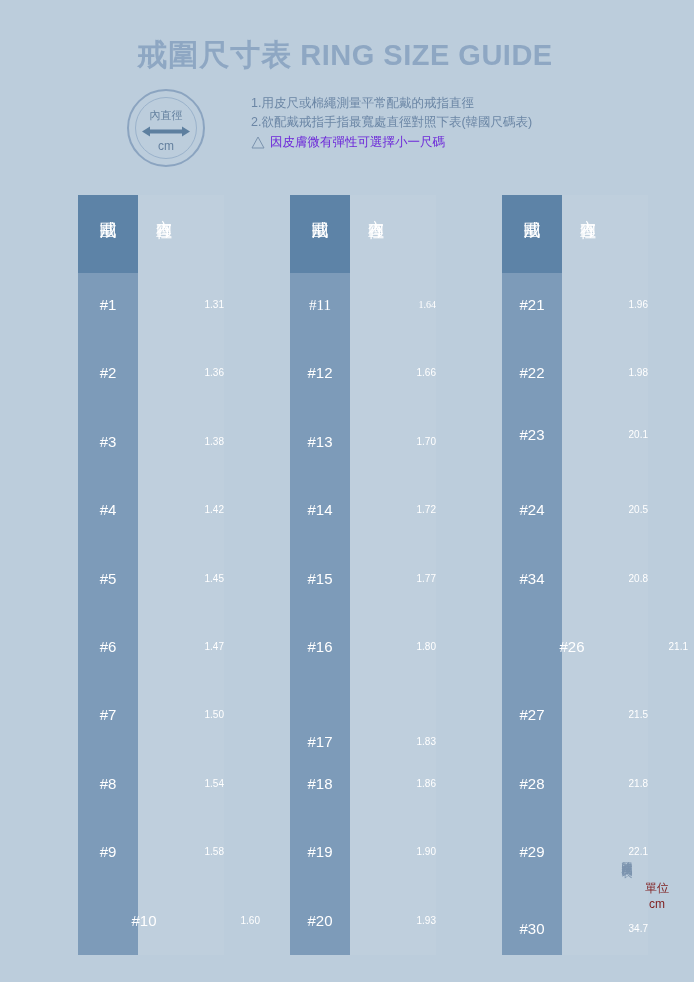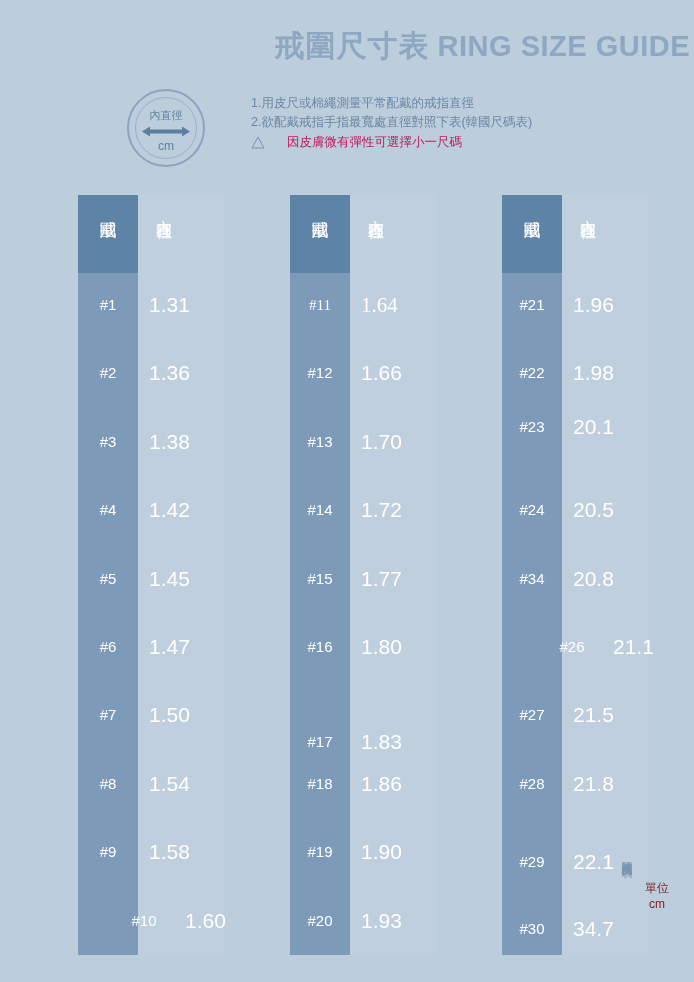--- a/index.html
+++ b/index.html
@@ -12,24 +12,24 @@
     height: 982px;
     background: #bccddc;
     font-family: "Liberation Sans", "DejaVu Sans", sans-serif;
     overflow: hidden;
     position: relative;
   }
 
   
   .title-bar {
     position: absolute;
-    top: 26px;
+    top: 35px;
     left: 0;
     width: 690px;
-    text-align: right;
+    text-align: center;
     white-space: nowrap;
   }
   .title-cn {
     font-size: 30px;
     font-weight: bold;
     color: #8ea7c3;
     letter-spacing: 1px;
   }
   .title-en {
     font-size: 29px;
@@ -97,26 +97,26 @@
     width: 340px;
   }
   .instr-line {
     font-size: 12.5px;
     color: #6b86a5;
     line-height: 19px;
     white-space: nowrap;
   }
   .instr-warn {
     font-size: 12.5px;
-    color: #be185d;
+    color: #6d28d9;
     line-height: 21px;
     white-space: nowrap;
     display: flex;
     align-items: center;
-    gap: 22px;
+    gap: 5px;
   }
   .warn-tri { flex: 0 0 auto; }
 
   
   .table-group {
     position: absolute;
     top: 195px;
   }
   .table-group.g1 { left: 78px; }
   .table-group.g2 { left: 290px; }
@@ -190,23 +190,24 @@
     font-size: 15px;
     color: #ffffff;
     line-height: 20px;
   }
   .row .val {
     position: absolute;
     left: 60px;
     width: 86px;
     padding-left: 11px;
     box-sizing: border-box;
-    font-size: 21px;
+    font-size: 10px;
     color: #ffffff;
     line-height: 20px;
+    text-align: right;
   }
 
   
   .footer-note {
     position: absolute;
     left: 620px;
     top: 845px;
   }
   .footer-note .vtext {
     color: #7b93ae;
@@ -372,21 +373,21 @@
   </div>
   <div class="rows-host">
       <div class="row" style="top: 100px;">
         <span class="sz">#21</span>
         <span class="val">1.96</span>
       </div>
       <div class="row" style="top: 168.4px;">
         <span class="sz">#22</span>
         <span class="val">1.98</span>
       </div>
-      <div class="row" style="top: 222px; padding-left: 44px;">
+      <div class="row" style="top: 230px; padding-left: 44px;">
         <span class="sz">#23</span>
         <span class="val">20.1</span>
       </div>
       <div class="row" style="top: 305.2px;">
         <span class="sz">#24</span>
         <span class="val">20.5</span>
       </div>
       <div class="row" style="top: 373.6px;">
         <span class="sz">#34</span>
         <span class="val">20.8</span>
@@ -396,21 +397,21 @@
         <span class="val">21.1</span>
       </div>
       <div class="row" style="top: 510.4px;">
         <span class="sz">#27</span>
         <span class="val">21.5</span>
       </div>
       <div class="row" style="top: 578.8px;">
         <span class="sz">#28</span>
         <span class="val">21.8</span>
       </div>
-      <div class="row" style="top: 647.2px; margin-top: 10px;">
+      <div class="row" style="top: 647.2px;">
         <span class="sz">#29</span>
         <span class="val">22.1</span>
       </div>
       <div class="row" style="top: 715.6px; margin-top: 8px;">
         <span class="sz">#30</span>
         <span class="val">34.7</span>
       </div>
     </div>
 </div>
 

